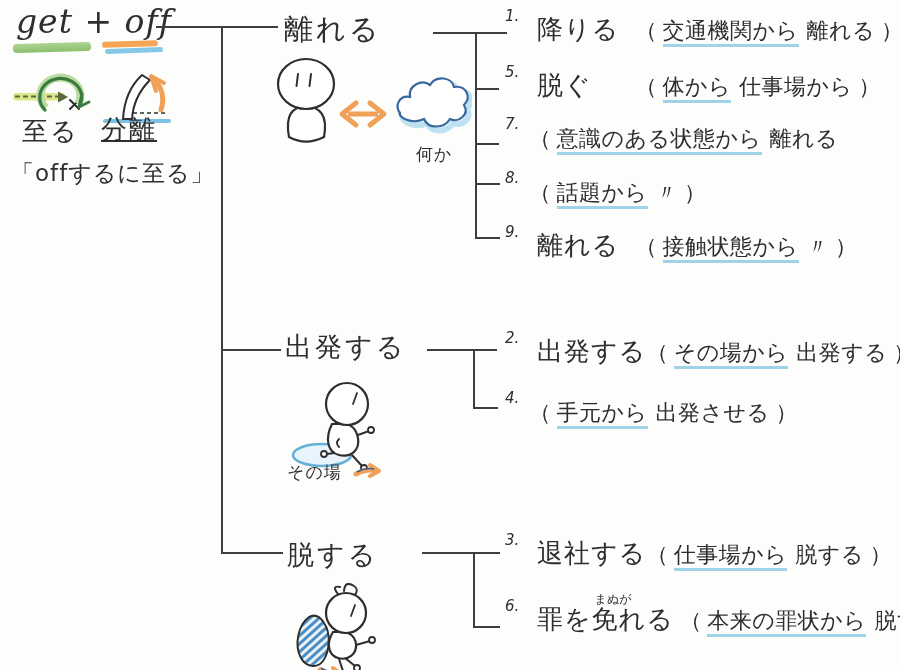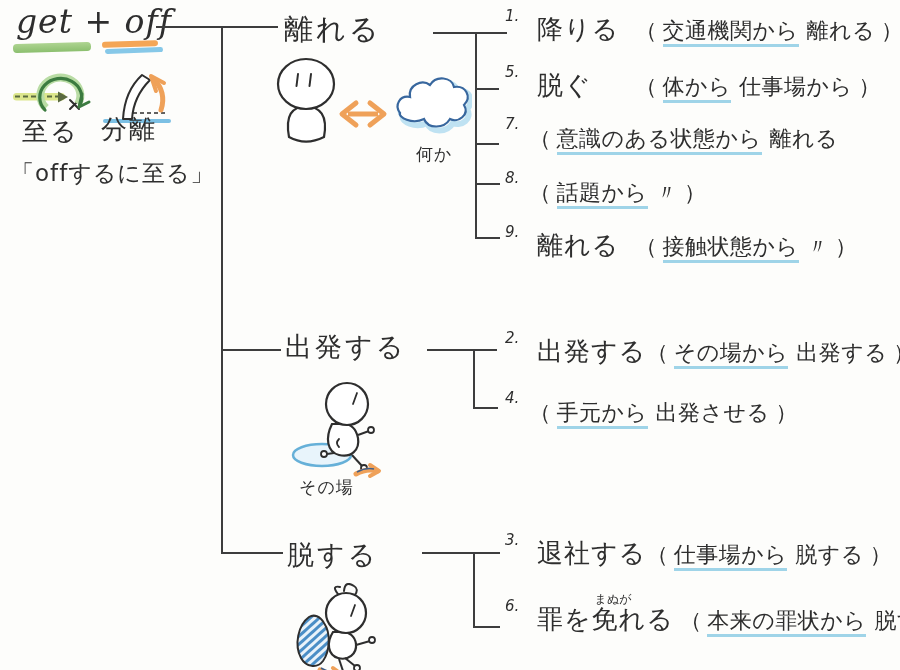--- a/index.html
+++ b/index.html
@@ -54,21 +54,21 @@
 
 <span class="abs" style="left:103px;top:66px;">
 <svg width="74" height="62" viewBox="0 0 74 62">
   <rect x="0" y="53" width="68" height="4" rx="2" fill="#7cc0e4"></rect>
   <path d="M30,47 H64" stroke="#2e2e2e" stroke-width="1.5" stroke-dasharray="4,3" fill="none"></path>
   <path d="M20,53 C21,36 27,20 39,9 L47,14 C37,24 30,38 29,53 Z" fill="#fff" stroke="#2e2e2e" stroke-width="2" stroke-linejoin="round"></path>
   <path d="M58,44 C62,32 59,21 51,14" fill="none" stroke="#efa159" stroke-width="5" stroke-linecap="round"></path>
   <path d="M61,17 L48,10 L53,25" fill="none" stroke="#efa159" stroke-width="4" stroke-linejoin="round" stroke-linecap="round"></path>
 </svg>
 </span>
-<div class="icon-label" style="left:101px;top:112px;">分離</div>
+<div class="icon-label" style="left:101px;top:112px;text-decoration:underline;">分離</div>
 
 <div class="formula">「offするに至る」</div>
 
 <div class="line" style="left:156px;top:26px;width:122px;height:2px;"></div>
 <div class="line" style="left:221px;top:26px;width:2px;height:528px;"></div>
 <div class="line" style="left:221px;top:349px;width:60px;height:2px;"></div>
 <div class="line" style="left:221px;top:552px;width:62px;height:2px;"></div>
 
 <div class="line" style="left:433px;top:32px;width:74px;height:2px;"></div>
 <div class="line" style="left:475px;top:32px;width:2px;height:207px;"></div>
@@ -116,21 +116,21 @@
   <circle cx="81" cy="50" r="3" fill="#fff" stroke="#2e2e2e" stroke-width="1.8"></circle>
   <path d="M62,75 L72,86" stroke="#2e2e2e" stroke-width="2" fill="none"></path>
   <circle cx="74" cy="88" r="3" fill="#fff" stroke="#2e2e2e" stroke-width="1.8"></circle>
   <path d="M44,73 L37,74" stroke="#2e2e2e" stroke-width="2" fill="none"></path>
   <circle cx="34" cy="74" r="3" fill="#fff" stroke="#2e2e2e" stroke-width="1.8"></circle>
   <path d="M66,94 Q77,88 87,91" fill="none" stroke="#efa159" stroke-width="5" stroke-linecap="round"></path>
   <path d="M80,85 L89,91 L80,96" fill="none" stroke="#efa159" stroke-width="4" stroke-linejoin="round" stroke-linecap="round"></path>
   <path d="M67,92 Q76,87 84,89" fill="none" stroke="#3f5f8a" stroke-width="1.5"></path>
 </svg>
 </span>
-<div class="caption" style="left:299px;top:461px;margin-top:15px;">その場</div>
+<div class="caption" style="left:287px;top:461px;">その場</div>
 
 <span class="abs" style="left:293px;top:583px;">
 <svg width="96" height="96" viewBox="0 0 96 96">
   <defs>
     <pattern id="hatch3" patternUnits="userSpaceOnUse" width="6" height="6" patternTransform="rotate(48)">
       <rect width="6" height="6" fill="#eaf3fa"></rect>
       <line x1="1.5" y1="0" x2="1.5" y2="6" stroke="#4b8ec6" stroke-width="3"></line>
     </pattern>
   </defs>
   <path d="M16,34 C5,42 1,62 8,75 C13,84 24,86 30,78 C37,68 38,50 31,40 C27,33 21,31 16,34 Z" fill="url(#hatch3)" stroke="#2e2e2e" stroke-width="2"></path>

